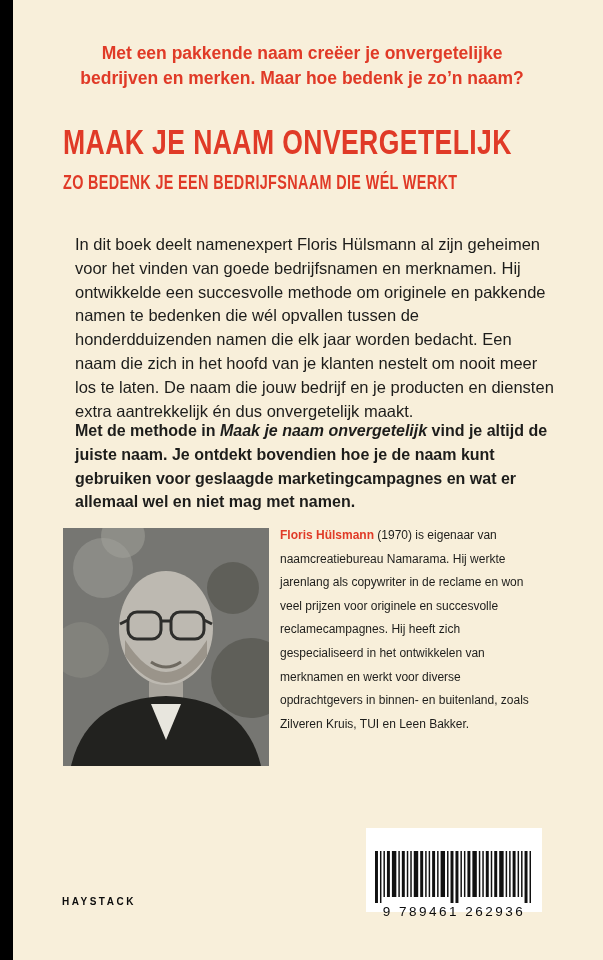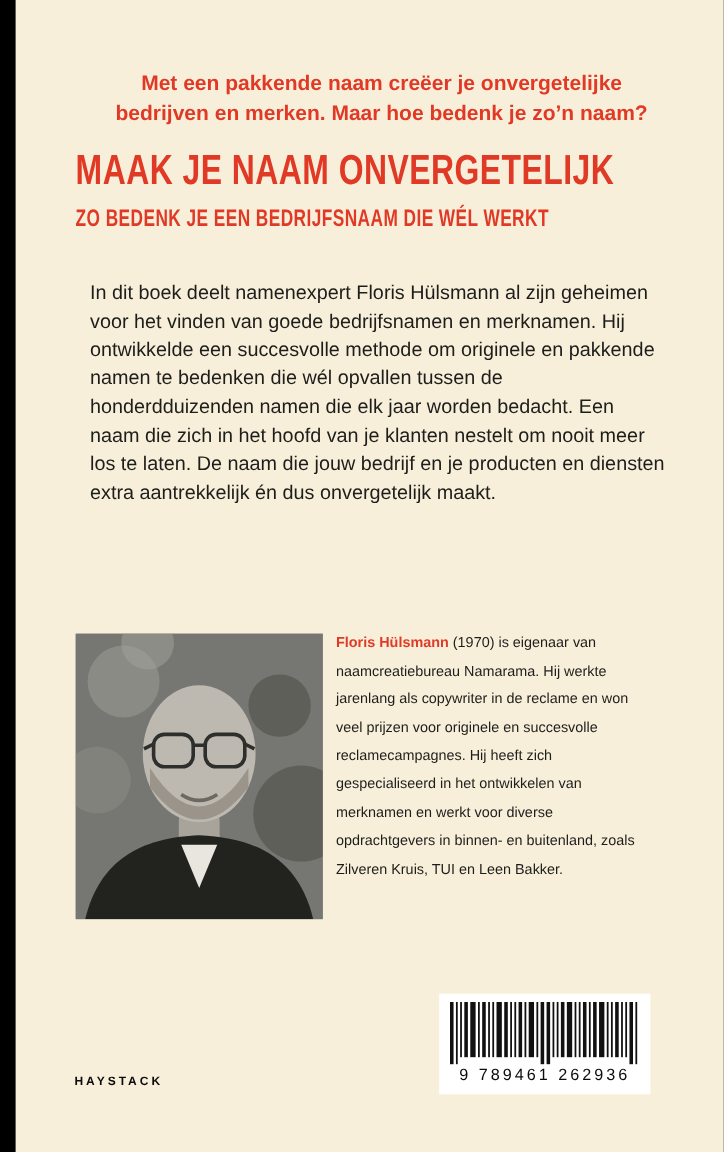--- a/index.html
+++ b/index.html
@@ -18,21 +18,21 @@
     font-family: "Liberation Sans", sans-serif;
     color: var(--text);
     overflow: hidden;
   }
   .spine {
     position: absolute; left: 0; top: 0;
     width: 13px; height: 100%;
     background: var(--spine);
   }
   .tagline {
-    position: absolute; left: 63px; top: 41px; width: 478px; margin: 16px;
+    position: absolute; left: 63px; top: 41px; width: 478px; margin: 0;
     text-align: center;
     color: var(--red);
     font-weight: bold;
     font-size: 17.5px;
     line-height: 24.5px;
   }
   .title {
     position: absolute; left: 63px; top: 122px; margin: 0;
     color: var(--red);
     font-size: 35px;
@@ -82,21 +82,21 @@
     font-weight: bold;
     letter-spacing: 2.5px;
     color: #0c0c0c;
   }
   .barcode-box {
     position: absolute; left: 366px; top: 828px;
     width: 176px; height: 84px;
     background: #ffffff;
     display: flex; flex-direction: column; align-items: center;
     box-sizing: border-box;
-    padding-top: 7px;
+    padding-top: 23px;
   }
   .barcode-bars { height: 52px; }
   .barcode-number {
     margin-top: 1px;
     font-size: 13.5px;
     letter-spacing: 2.5px;
     color: #0c0c0c;
     white-space: nowrap;
   }
 </style>
@@ -108,20 +108,21 @@
   <div class="spine"></div>
 
   <p class="tagline">Met een pakkende naam creëer je onvergetelijke bedrijven en merken. Maar hoe bedenk je zo’n naam?</p>
 
   <h1 class="title">MAAK JE NAAM ONVERGETELIJK</h1>
 
   <h2 class="subtitle">ZO BEDENK JE EEN BEDRIJFSNAAM DIE WÉL WERKT</h2>
 
   <p class="paragraph description">In dit boek deelt namenexpert Floris Hülsmann al zijn geheimen voor het vinden van goede bedrijfsnamen en merknamen. Hij ontwikkelde een succesvolle methode om originele en pakkende namen te bedenken die wél opvallen tussen de honderdduizenden namen die elk jaar worden bedacht. Een naam die zich in het hoofd van je klanten nestelt om nooit meer los te laten. De naam die jouw bedrijf en je producten en diensten extra aantrekkelijk én dus onvergetelijk maakt.</p>
 
+  <p class="paragraph method"><span>Met de methode in </span><em>Maak je naam onvergetelijk</em><span> vind je altijd de juiste naam. Je ontdekt bovendien hoe je de naam kunt gebruiken voor geslaagde marketingcampagnes en wat er allemaal wel en niet mag met namen.</span></p>
 
   <div class="author-section">
     <div class="author-photo">
       <svg width="206" height="238" viewBox="0 0 206 238">
         <rect width="206" height="238" fill="#767672"></rect>
         <circle cx="40" cy="40" r="30" fill="#9a9a94" opacity="0.6"></circle>
         <circle cx="60" cy="8" r="22" fill="#a3a39b" opacity="0.5"></circle>
         <circle cx="170" cy="60" r="26" fill="#55554f" opacity="0.7"></circle>
         <circle cx="188" cy="150" r="40" fill="#50504a" opacity="0.6"></circle>
         <circle cx="18" cy="122" r="28" fill="#8d8d86" opacity="0.5"></circle>

